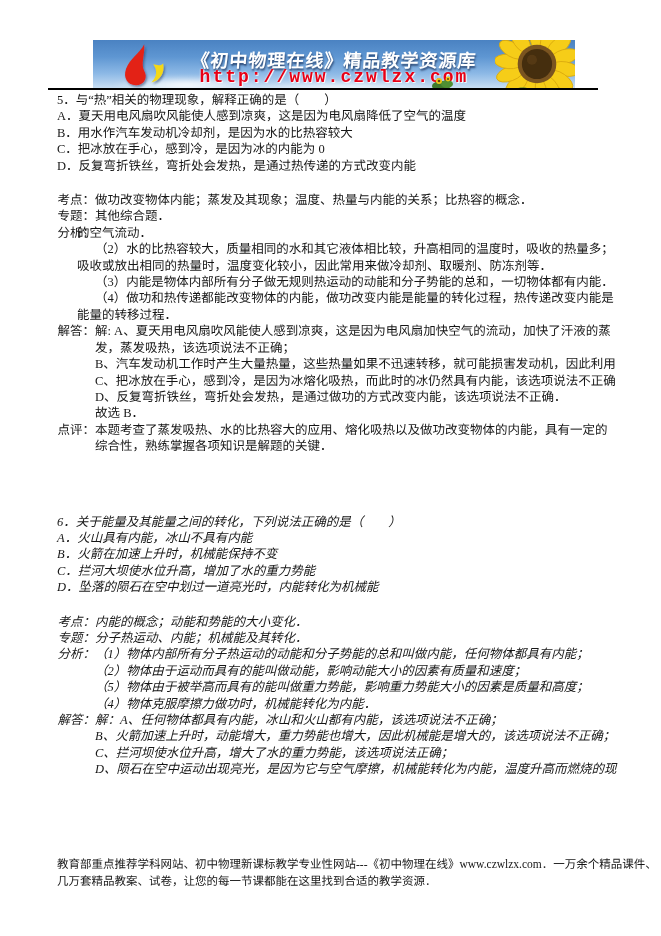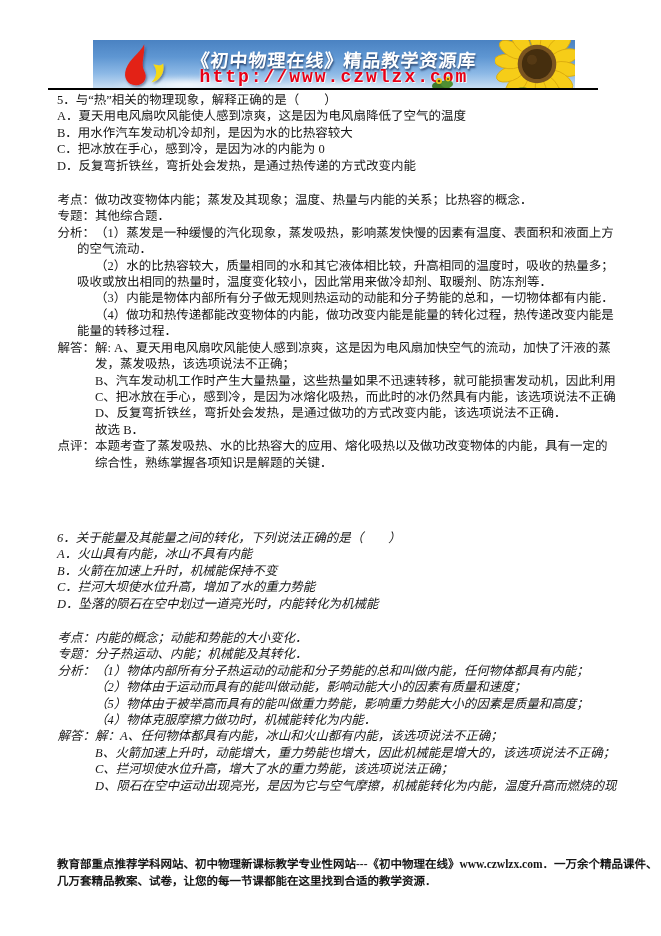--- a/index.html
+++ b/index.html
@@ -37,21 +37,21 @@
   
   #content{position:absolute; left:57px; top:92px; width:552px;}
   .line{font-size:12.5px; line-height:16.4px; white-space:pre;}
   .stem{margin-bottom:18px;}
   .question + .question{margin-top:59px;font-style:italic;}
   .secrow{display:flex; align-items:flex-start;}
   .seclabel{flex:none; width:38px; font-size:12.5px; line-height:16.4px; white-space:pre;text-align:right;}
   .secbody{flex:1; min-width:0;}
   .secbody .outdent{margin-left:-18px;}
   
-  .footer{position:absolute; left:57px; top:856px; width:556px; font-weight:bold;}
+  .footer{position:absolute; left:57px; top:856px; width:556px; font-weight:normal;}
   .footer .line{font-size:11.5px; line-height:16.5px;}
 </style>
 </head>
 <body>
 
 <div class="page">
 
   <div class="banner">
     <div class="cloud c1"></div>
     <div class="cloud c2"></div>
@@ -126,21 +126,20 @@
           </div>
           <div class="secrow">
             <div class="seclabel">专题：</div>
             <div class="secbody">
               <div class="line">其他综合题．</div>
             </div>
           </div>
           <div class="secrow">
             <div class="seclabel">分析：</div>
             <div class="secbody">
-              <div class="line">（1）蒸发是一种缓慢的汽化现象，蒸发吸热，影响蒸发快慢的因素有温度、表面积和液面上方</div>
               <div class="line outdent">的空气流动．</div>
               <div class="line">（2）水的比热容较大，质量相同的水和其它液体相比较，升高相同的温度时，吸收的热量多；</div>
               <div class="line outdent">吸收或放出相同的热量时，温度变化较小，因此常用来做冷却剂、取暖剂、防冻剂等．</div>
               <div class="line">（3）内能是物体内部所有分子做无规则热运动的动能和分子势能的总和，一切物体都有内能．</div>
               <div class="line">（4）做功和热传递都能改变物体的内能，做功改变内能是能量的转化过程，热传递改变内能是</div>
               <div class="line outdent">能量的转移过程．</div>
             </div>
           </div>
           <div class="secrow">
             <div class="seclabel">解答：</div>

